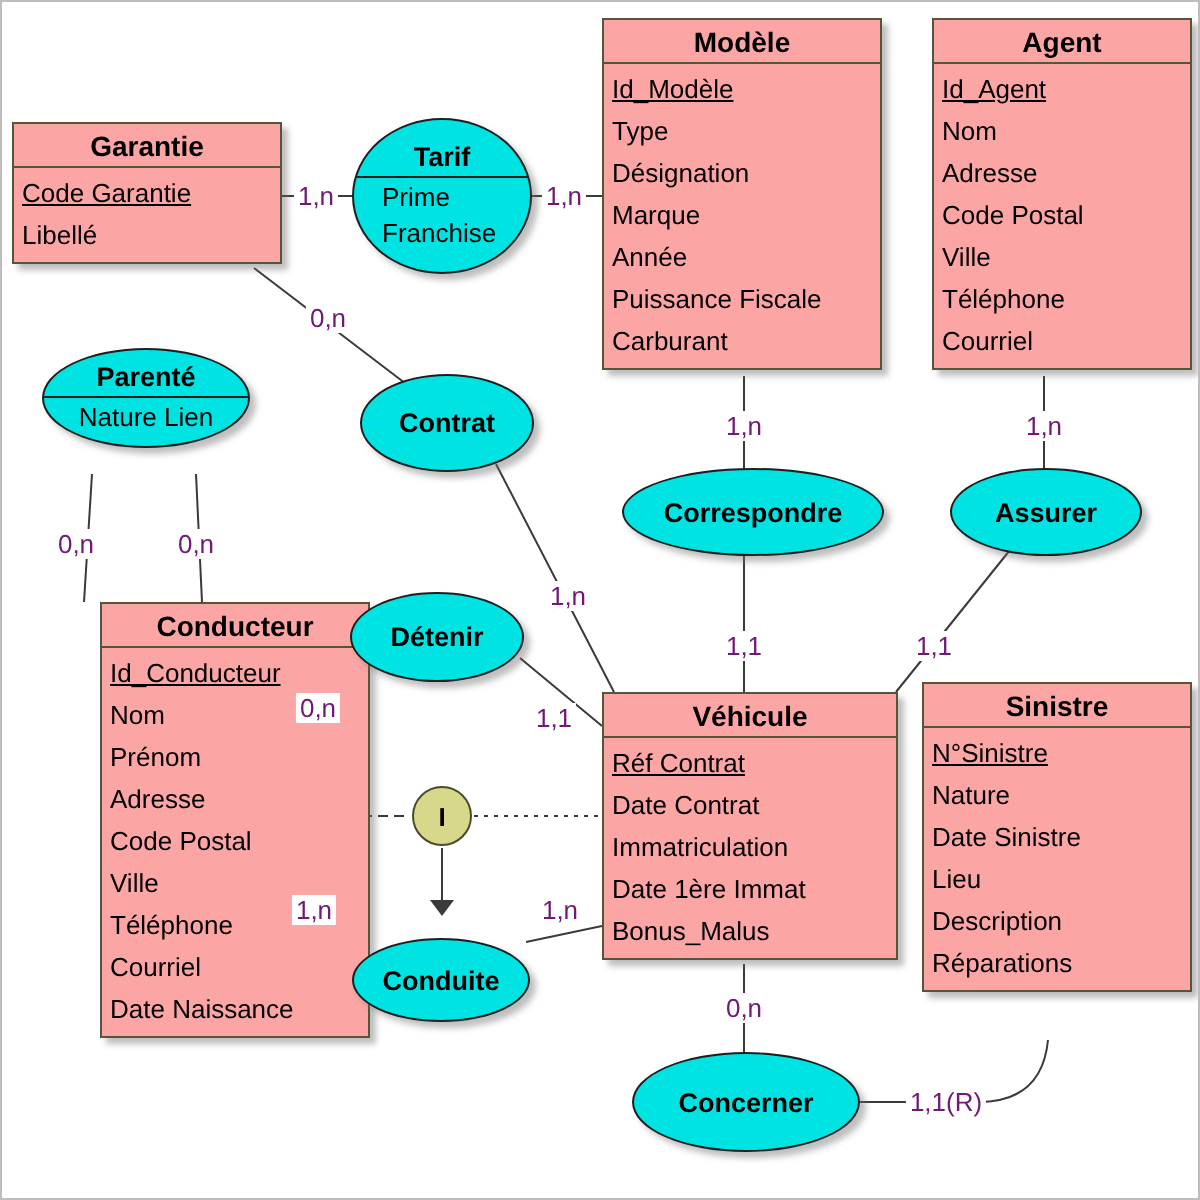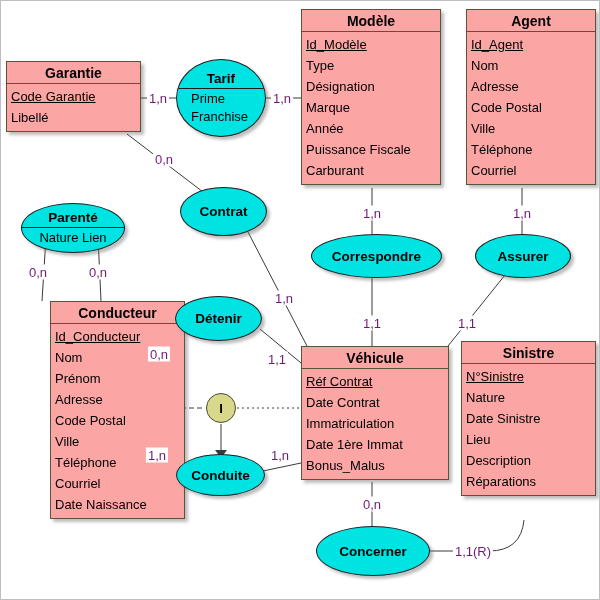--- a/index.html
+++ b/index.html
@@ -147,21 +147,21 @@
 
   <div class="relation" style="left:175px; top:58px; width:90px; height:78px;">
     <div class="r-title">Tarif</div>
     <div class="r-sep"></div>
     <div class="r-attrs-left">
       <div class="r-attr">Prime</div>
       <div class="r-attr">Franchise</div>
     </div>
   </div>
 
-  <div class="relation" style="left:20px; top:202px; width:104px; height:50px;justify-content:center;">
+  <div class="relation" style="left:20px; top:173px; width:104px; height:50px;justify-content:center;">
     <div class="r-title">Parenté</div>
     <div class="r-sep"></div>
     <div class="r-attr">Nature Lien</div>
   </div>
 
   <div class="relation" style="left:179px; top:186px; width:87px; height:49px;">
     <div class="r-title">Contrat</div>
   </div>
 
   <div class="relation" style="left:310px; top:233px; width:131px; height:44px;">
@@ -169,21 +169,21 @@
   </div>
 
   <div class="relation" style="left:474px; top:233px; width:96px; height:44px;">
     <div class="r-title">Assurer</div>
   </div>
 
   <div class="relation" style="left:174px; top:295px; width:87px; height:45px;">
     <div class="r-title">Détenir</div>
   </div>
 
-  <div class="relation" style="left:175px; top:453px; width:89px; height:42px;align-items:center;">
+  <div class="relation" style="left:175px; top:468px; width:89px; height:42px;align-items:center;">
     <div class="r-title">Conduite</div>
   </div>
 
   <div class="relation" style="left:315px; top:525px; width:114px; height:50px;">
     <div class="r-title">Concerner</div>
   </div>
 
   <div class="constraint" style="left:205px; top:392px;">
     <span>I</span>
   </div>

